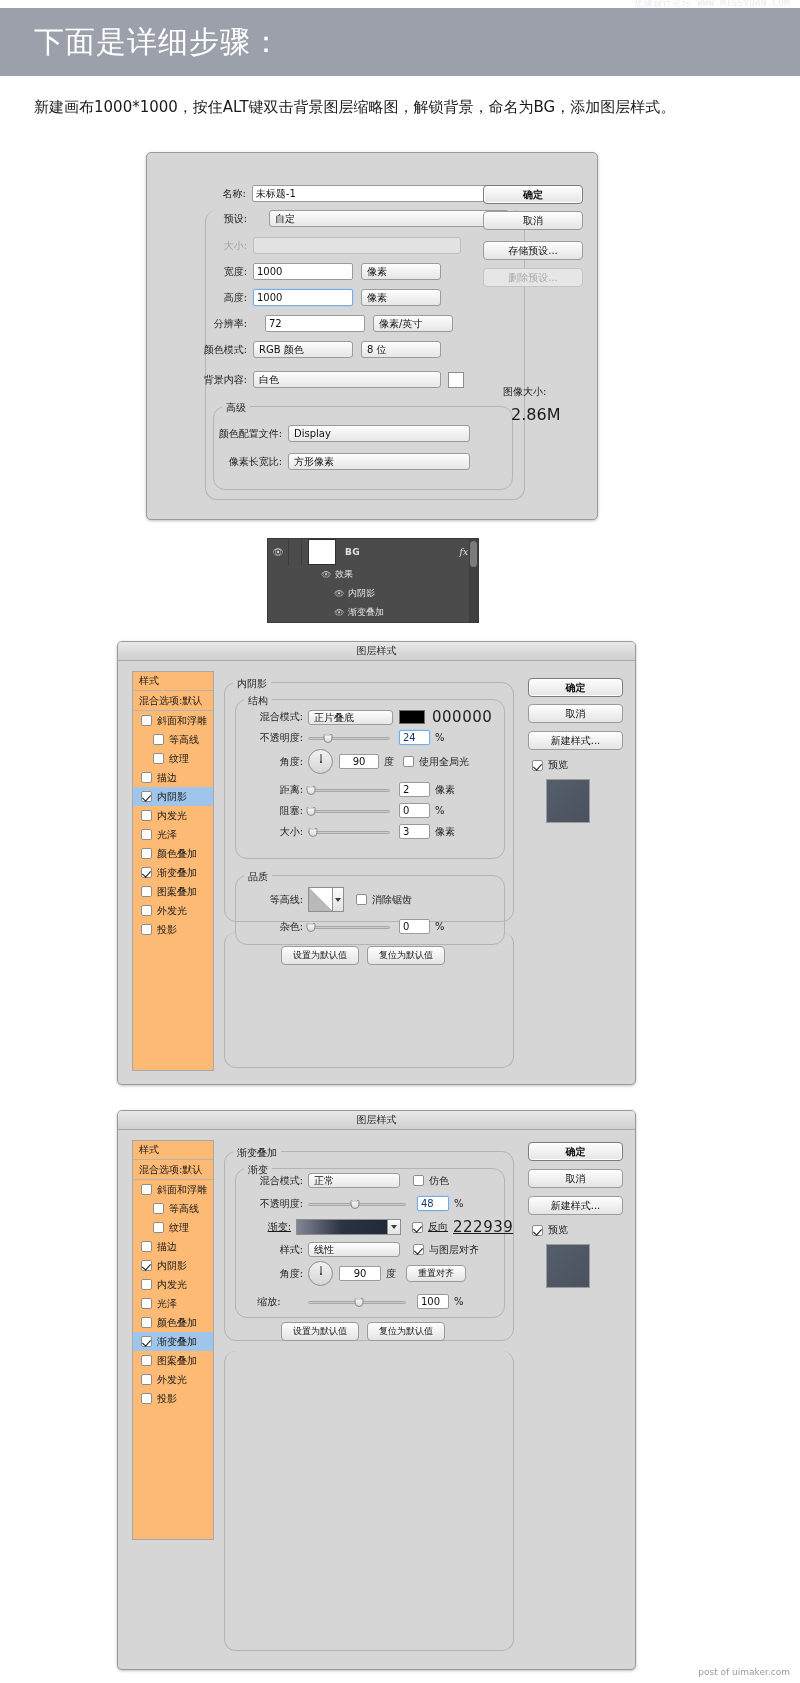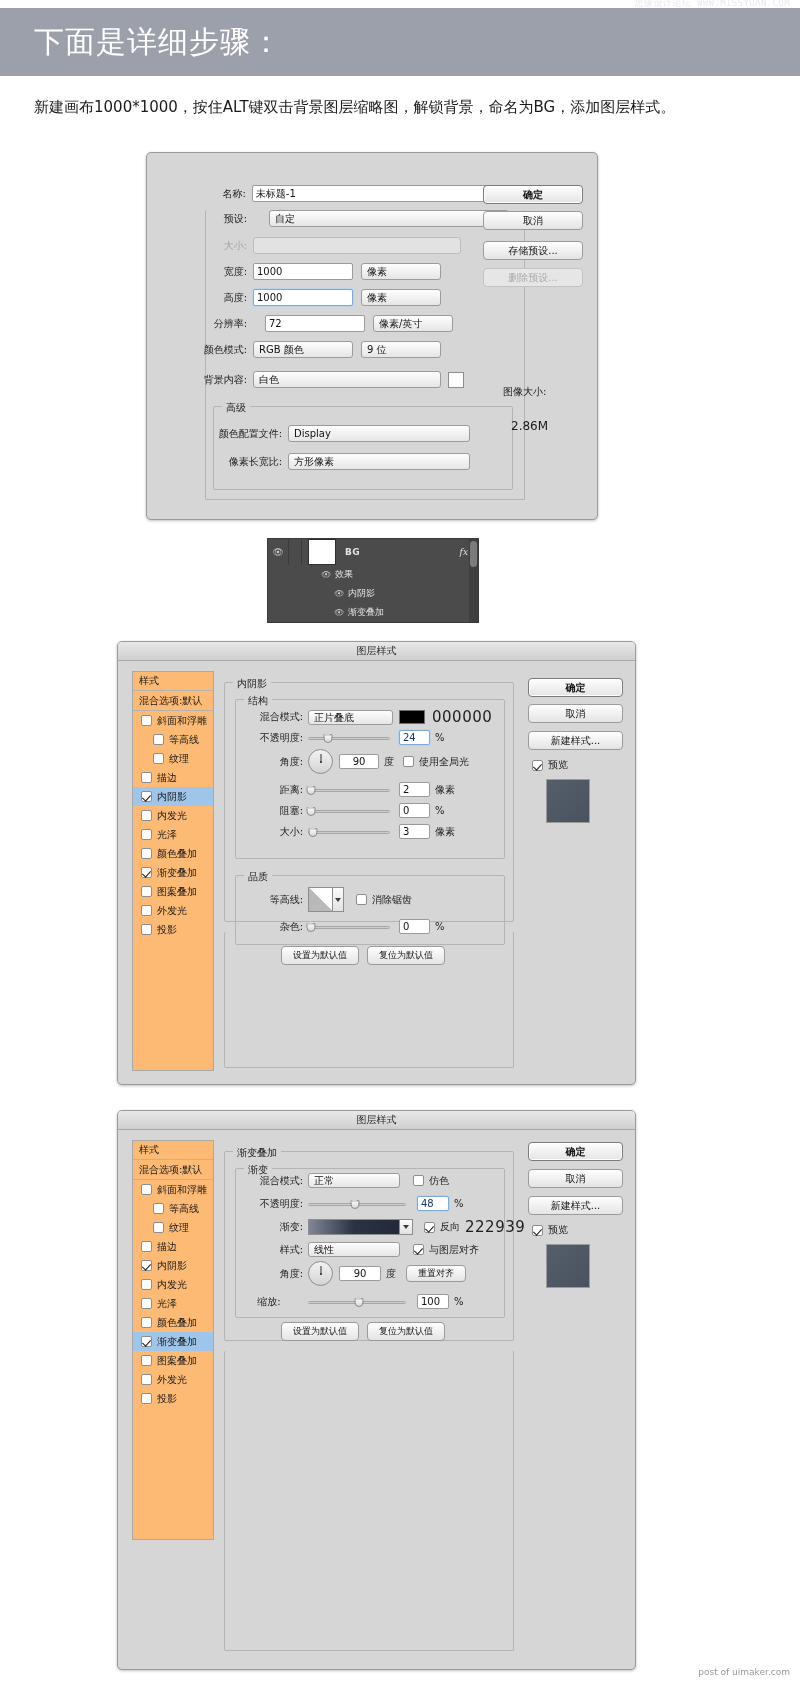--- a/index.html
+++ b/index.html
@@ -75,21 +75,21 @@
   .btn {
     background:linear-gradient(#fefefe,#e4e4e4);
     border:1px solid #9b9b9b; border-radius:4px;
     height:19px; line-height:17px; text-align:center;
     font-size:10px; color:#141414; font-family:"DejaVu Sans", sans-serif;
     white-space:nowrap;
   }
   .btn.default { border-color:#7b7b7b; box-shadow:inset 0 0 0 1px #fff; font-weight:bold; }
   .btn.disabled { color:#ababab; border-color:#c3c3c3; background:#e6e6e6; }
 
-  .grpbox { border:1px solid #b4b4b4; border-radius:2px; position:relative; }
+  .grpbox { border:1px solid #b4b4b4; border-radius:12px; position:relative; }
   .grplabel {
     position:absolute; top:-6px; left:8px; background:#d6d6d6;
     padding:0 4px; font-size:10px; color:#222;
     font-family:"DejaVu Sans", sans-serif;
   }
 
   .cbox {
     width:11px; height:11px; background:#fff; border:1px solid #8d8d8d;
     border-radius:2px; position:relative; display:inline-block; flex:none;
   }
@@ -263,21 +263,21 @@
 
   <div class="row" style="position:absolute; left:0; top:162px;">
     <div class="lab" style="width:100px;">分辨率:</div>
     <div class="txtfield" style="margin-left:18px; width:100px; height:17px; line-height:16px;">72</div>
     <div class="popup" style="margin-left:8px; width:80px;">像素/英寸</div>
   </div>
 
   <div class="row" style="position:absolute; left:0; top:188px;">
     <div class="lab" style="width:100px;">颜色模式:</div>
     <div class="popup" style="margin-left:6px; width:100px;">RGB 颜色</div>
-    <div class="popup" style="margin-left:8px; width:80px;">9 位</div>
+    <div class="popup" style="margin-left:8px; width:80px;">8 位</div>
   </div>
 
   <div class="row" style="position:absolute; left:0; top:218px;">
     <div class="lab" style="width:100px;">背景内容:</div>
     <div class="popup" style="margin-left:6px; width:188px;">白色</div>
     <div style="margin-left:7px; width:16px; height:16px; background:#fff; border:1px solid #8d8d8d;"></div>
   </div>
 
   <div class="grpbox" style="position:absolute; left:66px; top:253px; width:300px; height:84px;">
     <div class="grplabel">高级</div>
@@ -290,21 +290,21 @@
     <div class="lab" style="width:135px;">颜色配置文件:</div>
     <div class="popup" style="margin-left:6px; width:182px;">Display</div>
   </div>
 
   <div class="btn default" style="position:absolute; left:336px; top:32px; width:100px;">确定</div>
   <div class="btn" style="position:absolute; left:336px; top:58px; width:100px;">取消</div>
   <div class="btn" style="position:absolute; left:336px; top:88px; width:100px;">存储预设...</div>
   <div class="btn disabled" style="position:absolute; left:336px; top:115px; width:100px;">删除预设...</div>
 
   <div style="position:absolute; left:356px; top:232px; font-size:10px; font-family:'DejaVu Sans',sans-serif;">图像大小:</div>
-  <div style="position:absolute; left:364px; top:266px; font-size:12px; font-family:'DejaVu Sans',sans-serif;">2.86M</div>
+  <div style="position:absolute; left:364px; top:252px; font-size:16px; font-family:'DejaVu Sans',sans-serif;">2.86M</div>
 </div>
 
 <div class="layers" style="left:267px; top:538px; width:212px; height:85px;">
   <div class="lrow">
     <div class="eye">👁</div>
     <div class="divider"></div>
     <div class="divider" style="margin-left:12px;"></div>
     <div class="thumb" style="margin-left:6px;"></div>
     <div class="lname">BG</div>
     <div class="fx">fx</div>
@@ -560,21 +560,21 @@
   <div class="row" style="position:absolute; left:117px; top:85px; width:290px;">
     <div class="lab" style="width:68px;">不透明度:</div>
     <div class="slider" style="margin-left:5px; width:98px;">
       <div class="track"></div>
       <div class="knob" style="left:48%;"></div>
     </div>
     <div class="txtfield focus sel" style="margin-left:11px; width:32px;">48</div>
     <span class="lab" style="margin-left:5px;">%</span>
   </div>
 
-  <div class="row" style="position:absolute; left:117px; top:107px; width:300px;">
+  <div class="row" style="position:absolute; left:105px; top:107px; width:300px;text-decoration:underline;">
     <div class="lab" style="width:68px;">渐变:</div>
     <div class="gradbar" style="margin-left:5px; width:92px;"></div>
     <div class="gradbar-arrow"></div>
     <span class="cbox on" style="margin-left:11px;"></span>
     <span class="lab" style="margin-left:5px;">反向</span>
     <span class="hexnum" style="margin-left:5px;">222939</span>
   </div>
 
   <div class="row" style="position:absolute; left:117px; top:131px; width:290px;">
     <div class="lab" style="width:68px;">样式:</div>

